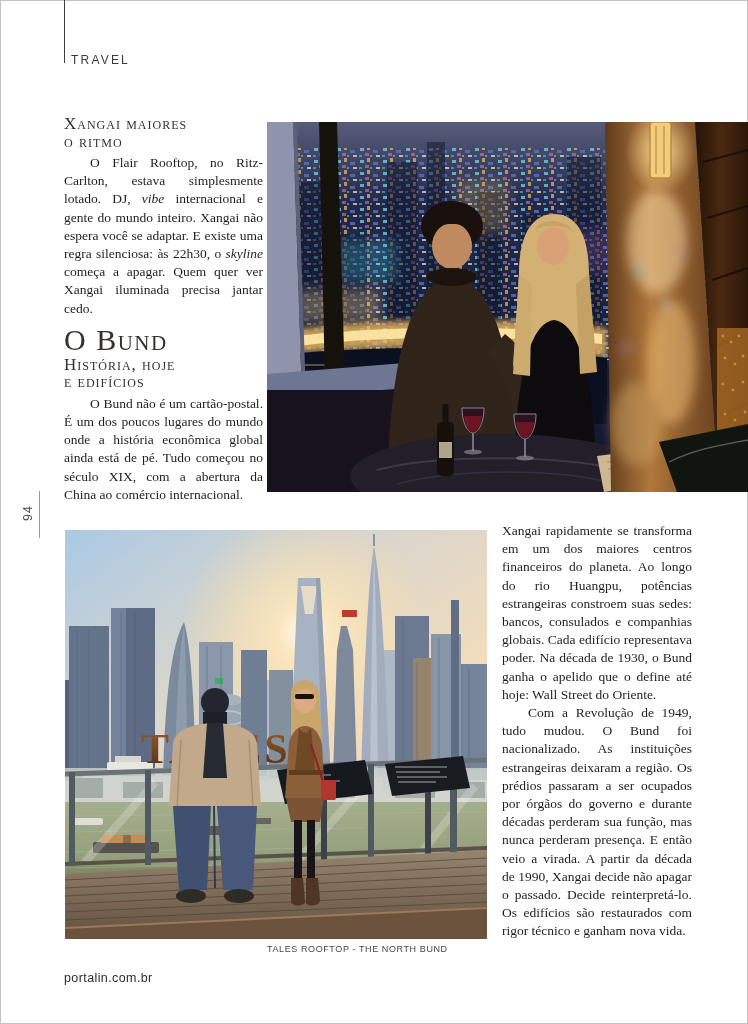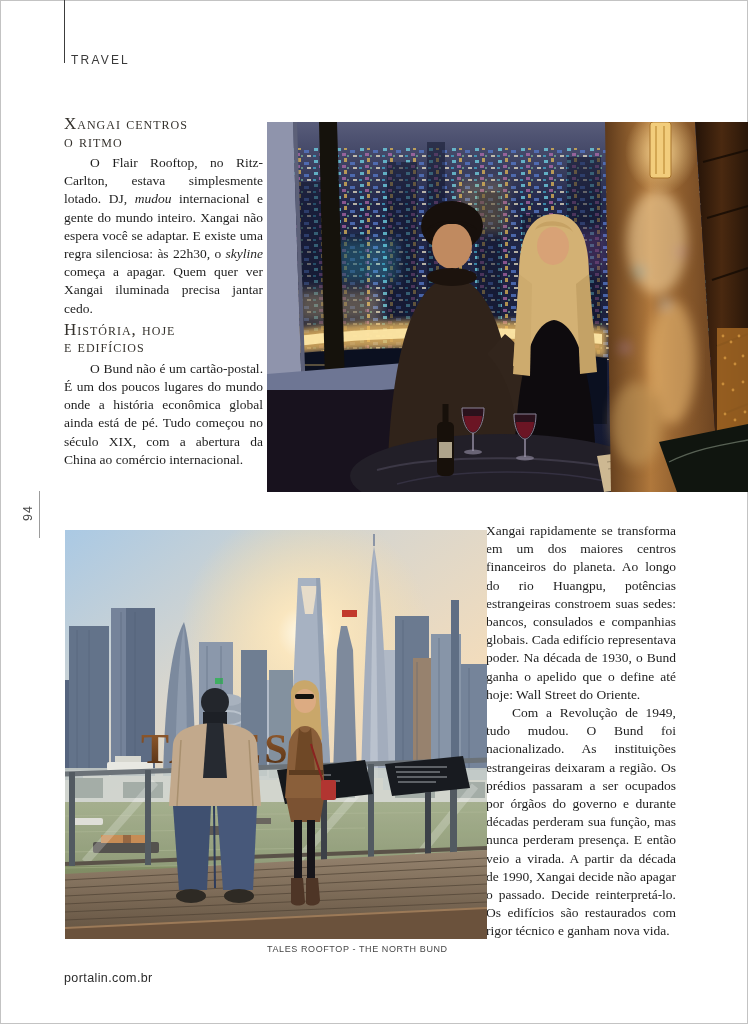--- a/index.html
+++ b/index.html
@@ -15,21 +15,21 @@
   .hl{font-variant:small-caps;font-weight:normal;font-size:30px;line-height:27px;
       letter-spacing:1.5px;color:#35322d;margin:0;}
   .sub{font-variant:small-caps;font-size:17px;line-height:17.5px;letter-spacing:1px;
        color:#35322d;margin-top:3px;}
   .bodyp{font-size:13.5px;line-height:18.2px;text-align:justify;margin:4px 0 0 0;
          color:#1e1e1e;}
   .ind{text-indent:26px;}
   .h2m{margin-top:8px;}
   .it{font-style:italic;}
   
-  .right-col{left:486px;top:522px;width:190px;}
+  .right-col{left:502px;top:522px;width:190px;}
   .right-col .bodyp{margin:0;}
   
   .photo{overflow:hidden;background:#111;}
   .photo svg{display:block;width:100%;height:100%;}
   .photo-top{left:267px;top:122px;width:481px;height:370px;}
   .photo-bottom{left:65px;top:530px;width:422px;height:409px;}
   .caption{font-family:"Liberation Sans",sans-serif;font-size:9px;letter-spacing:.6px;
            color:#454545;}
   .caption-top{left:267px;top:496px;width:320px;text-align:left;}
   .caption-bottom{left:267px;top:944px;width:220px;text-align:left;}
@@ -46,24 +46,25 @@
 </head>
 <body>
 
 <div id="page">
 
   <div class="abs travel-rule"></div>
   <div class="abs travel">TRAVEL</div>
 
   <div class="abs left-col">
     <div class="sub">
-      <span>Xangai centros</span><br>
+      <span>Xangai maiores</span><br>
       <span>o ritmo</span>
     </div>
-    <p class="bodyp ind"><span>O Flair Rooftop, no Ritz-Carlton, estava simplesmente lotado. DJ, </span><span class="it">mudou</span><span> internacional e gente do mundo inteiro. Xangai não espera você se adaptar. E existe uma regra silenciosa: às 22h30, o </span><span class="it">skyline</span><span> começa a apagar. Quem quer ver Xangai iluminada precisa jantar cedo.</span></p>
+    <p class="bodyp ind"><span>O Flair Rooftop, no Ritz-Carlton, estava simplesmente lotado. DJ, </span><span class="it">vibe</span><span> internacional e gente do mundo inteiro. Xangai não espera você se adaptar. E existe uma regra silenciosa: às 22h30, o </span><span class="it">skyline</span><span> começa a apagar. Quem quer ver Xangai iluminada precisa jantar cedo.</span></p>
+    <h1 class="hl h2m">O Bund</h1>
     <div class="sub">
       <span>História, hoje</span><br>
       <span>e edifícios</span>
     </div>
     <p class="bodyp ind">O Bund não é um cartão-postal. É um dos poucos lugares do mundo onde a história econômica global ainda está de pé. Tudo começou no século XIX, com a abertura da China ao comércio internacional.</p>
   </div>
 
   <div class="abs right-col">
     <p class="bodyp">Xangai rapidamente se transforma em um dos maiores centros financeiros do planeta. Ao longo do rio Huangpu, potências estrangeiras constroem suas sedes: bancos, consulados e companhias globais. Cada edifício representava poder. Na década de 1930, o Bund ganha o apelido que o define até hoje: Wall Street do Oriente.</p>
     <p class="bodyp ind">Com a Revolução de 1949, tudo mudou. O Bund foi nacionalizado. As instituições estrangeiras deixaram a região. Os prédios passaram a ser ocupados por órgãos do governo e durante décadas perderam sua função, mas nunca perderam presença. E então veio a virada. A partir da década de 1990, Xangai decide não apagar o passado. Decide reinterpretá-lo. Os edifícios são restaurados com rigor técnico e ganham nova vida.</p>

